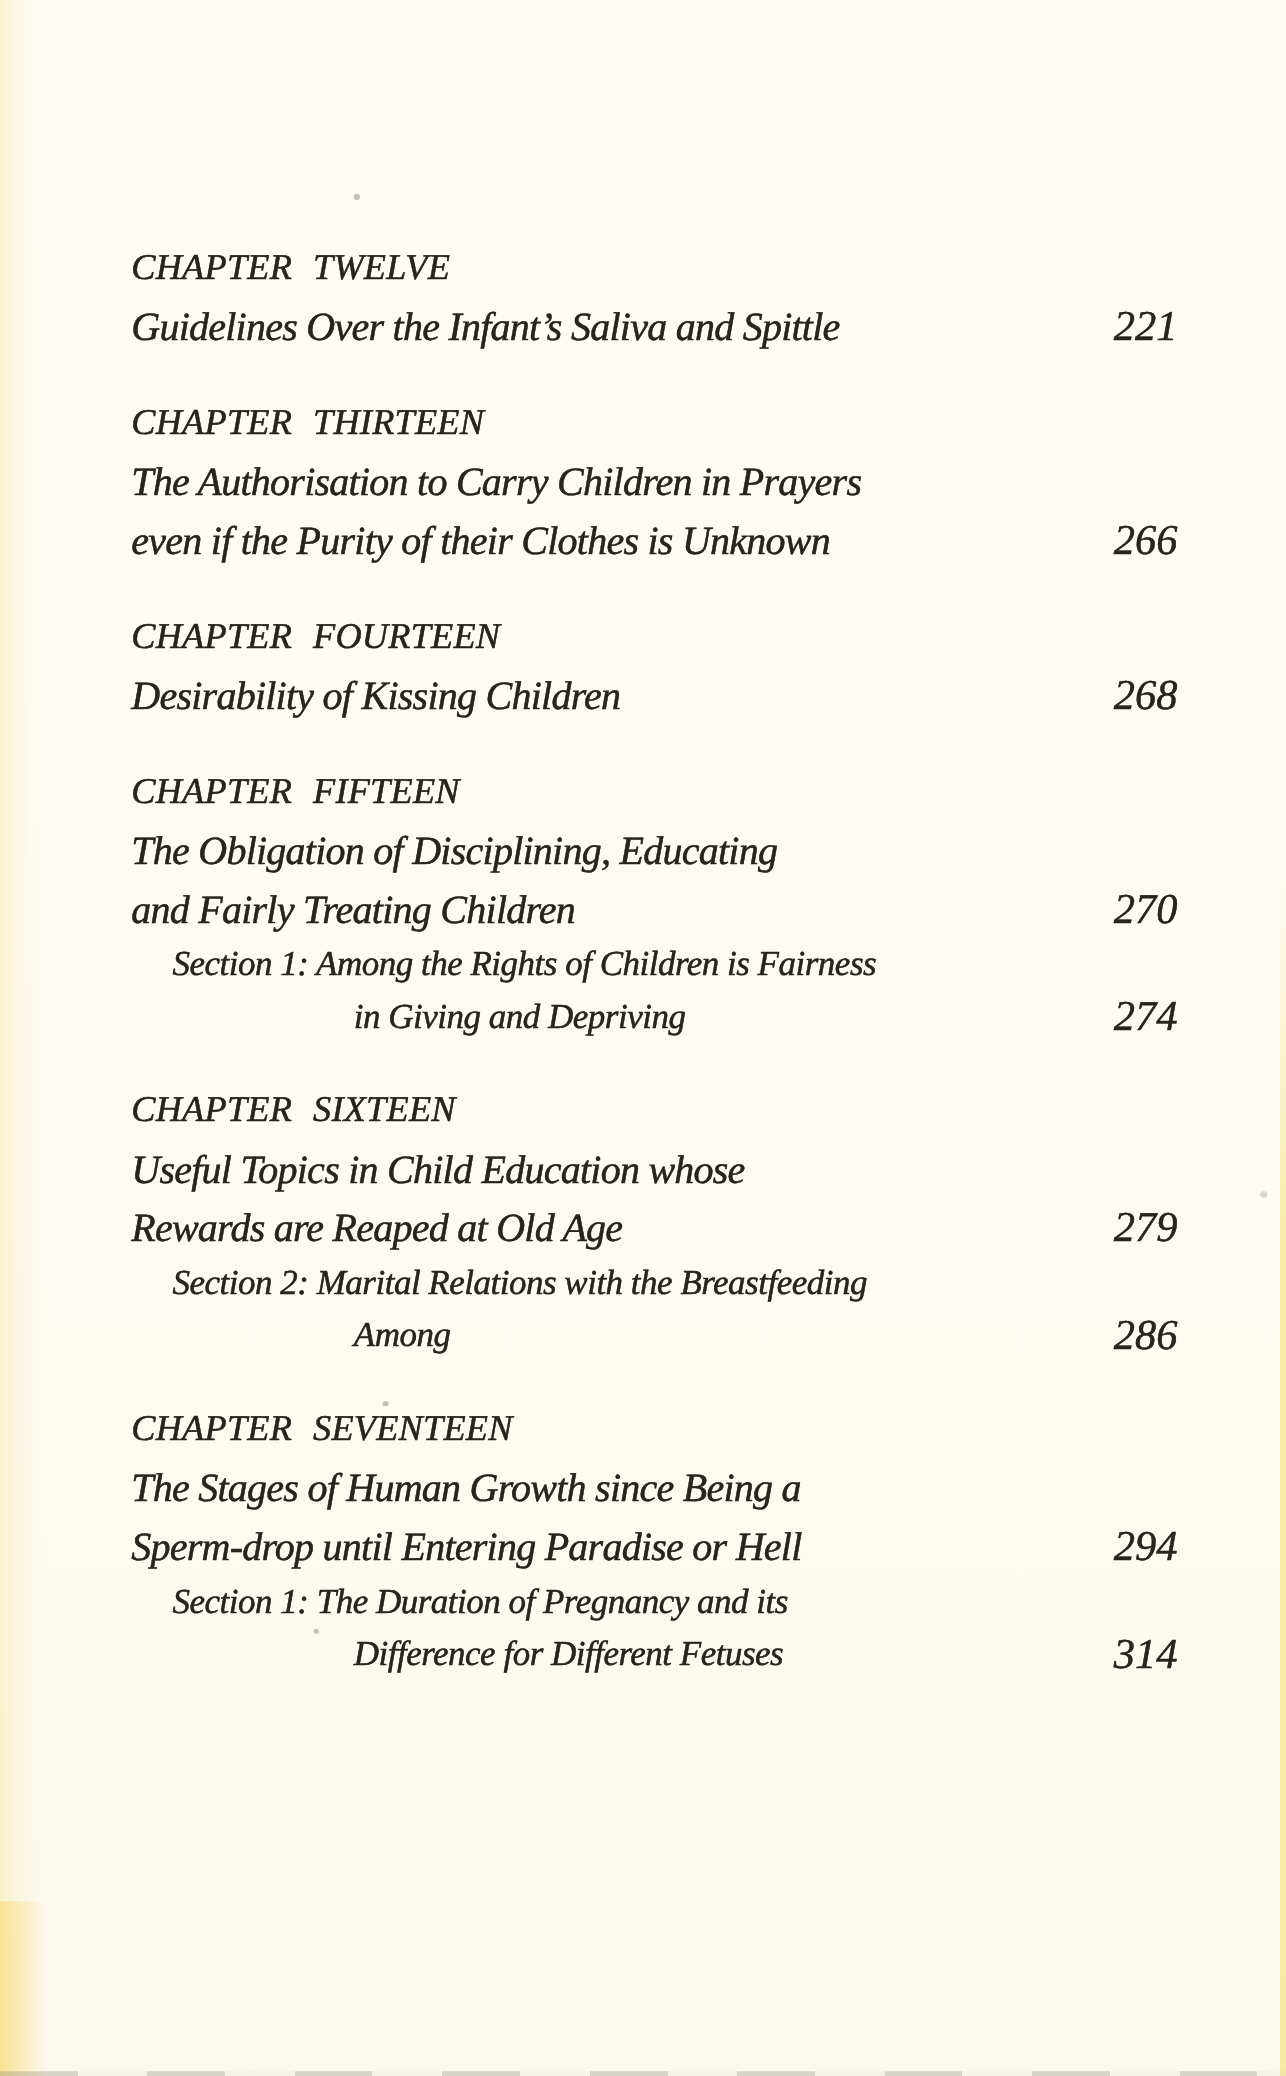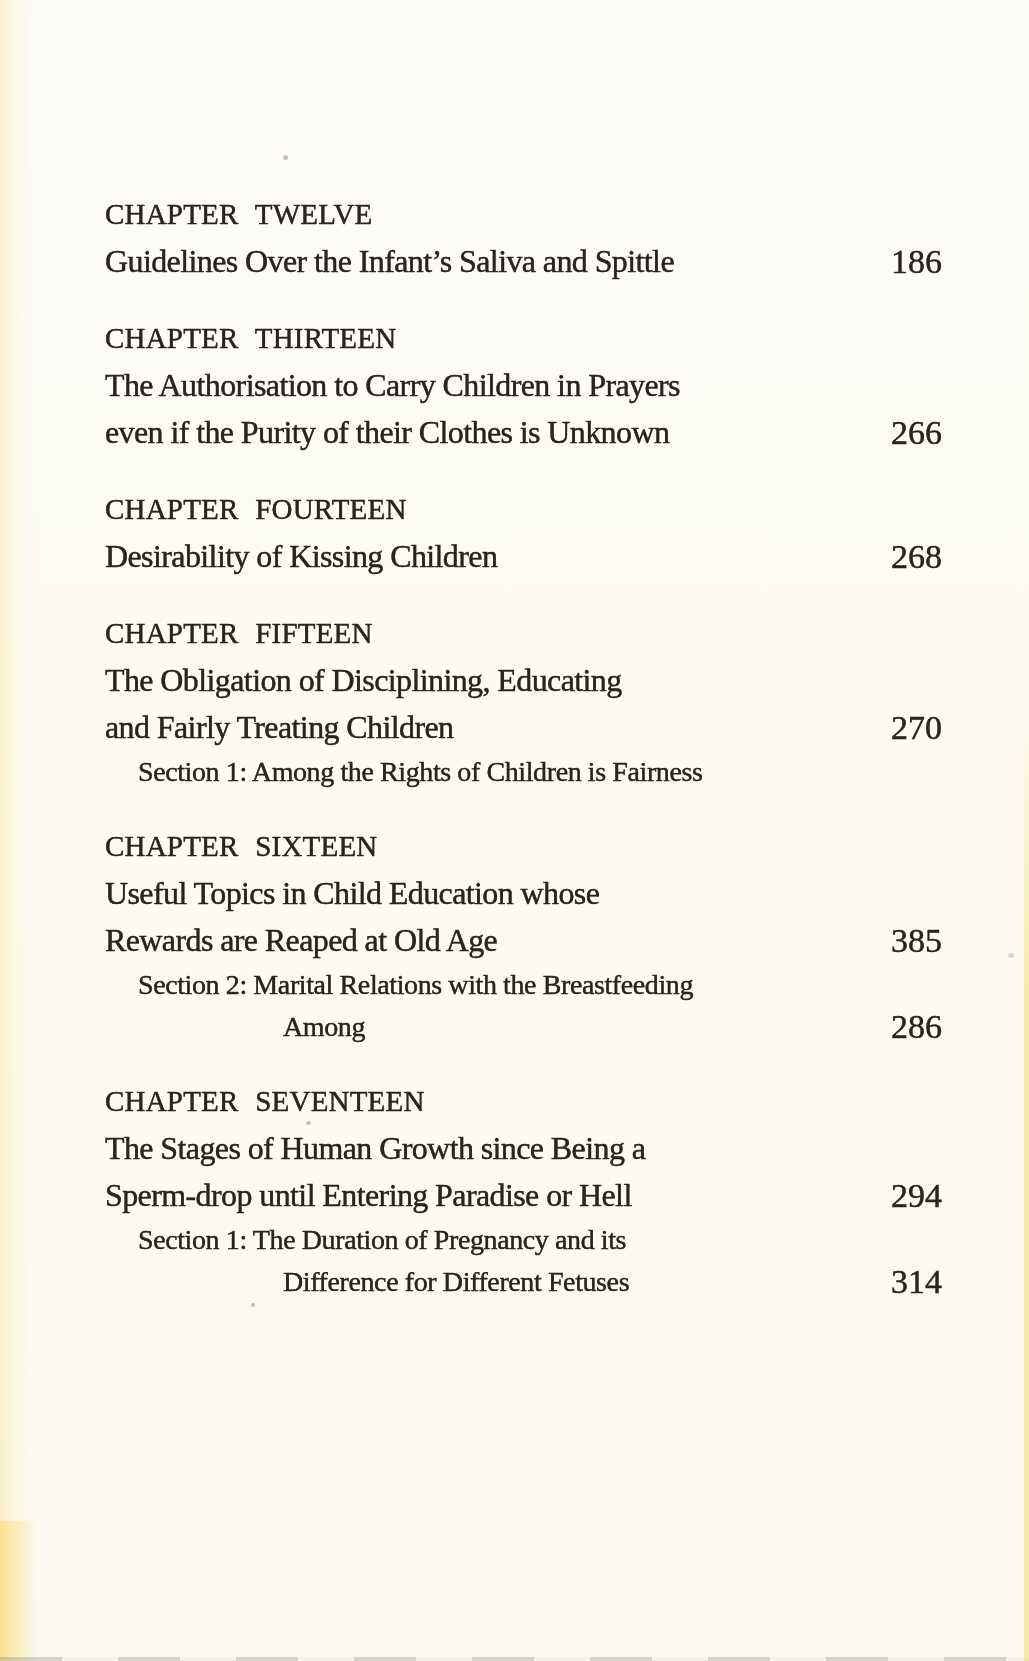--- a/index.html
+++ b/index.html
@@ -53,20 +53,21 @@
   #speck-1 { left: 283px; top: 155px;  width: 5px; height: 5px; }
   #speck-2 { left: 306px; top: 1121px; width: 5px; height: 4px; }
   #speck-3 { left: 251px; top: 1303px; width: 4px; height: 4px; }
   #speck-4 { left: 1008px; top: 953px; width: 6px; height: 5px; opacity: 0.6; }
 
   
   .toc {
     position: absolute; left: 0; top: 0; width: 100%;
     box-sizing: border-box;
     padding: 191px 87px 0 105px;
+    font-style: italic;
   }
   .block { margin: 0 0 30px 0; }
   .chapter {
     margin: 0;
     font-size: 29px;
     line-height: 47px;
     font-weight: normal;
     letter-spacing: 0.2px;
     word-spacing: 0.32em;
   }
@@ -101,21 +102,21 @@
   <div class="speck" id="speck-2"></div>
   <div class="speck" id="speck-3"></div>
   <div class="speck" id="speck-4"></div>
 
   <main class="toc">
 
     <section class="block">
       <h2 class="chapter">CHAPTER TWELVE</h2>
       <div class="row title">
         <span class="txt">Guidelines Over the Infant’s Saliva and Spittle</span>
-        <span class="num">186</span>
+        <span class="num">221</span>
       </div>
     </section>
 
     <section class="block">
       <h2 class="chapter">CHAPTER THIRTEEN</h2>
       <div class="row title">
         <span class="txt">The Authorisation to Carry Children in Prayers</span>
       </div>
       <div class="row title">
         <span class="txt">even if the Purity of their Clothes is Unknown</span>
@@ -136,30 +137,34 @@
       <div class="row title">
         <span class="txt">The Obligation of Disciplining, Educating</span>
       </div>
       <div class="row title">
         <span class="txt">and Fairly Treating Children</span>
         <span class="num">270</span>
       </div>
       <div class="row section">
         <span class="txt">Section 1: Among the Rights of Children is Fairness</span>
       </div>
+      <div class="row cont">
+        <span class="txt">in Giving and Depriving</span>
+        <span class="num">274</span>
+      </div>
     </section>
 
     <section class="block">
       <h2 class="chapter">CHAPTER SIXTEEN</h2>
       <div class="row title">
         <span class="txt">Useful Topics in Child Education whose</span>
       </div>
       <div class="row title">
         <span class="txt">Rewards are Reaped at Old Age</span>
-        <span class="num">385</span>
+        <span class="num">279</span>
       </div>
       <div class="row section">
         <span class="txt">Section 2: Marital Relations with the Breastfeeding</span>
       </div>
       <div class="row cont">
         <span class="txt">Among</span>
         <span class="num">286</span>
       </div>
     </section>
 

